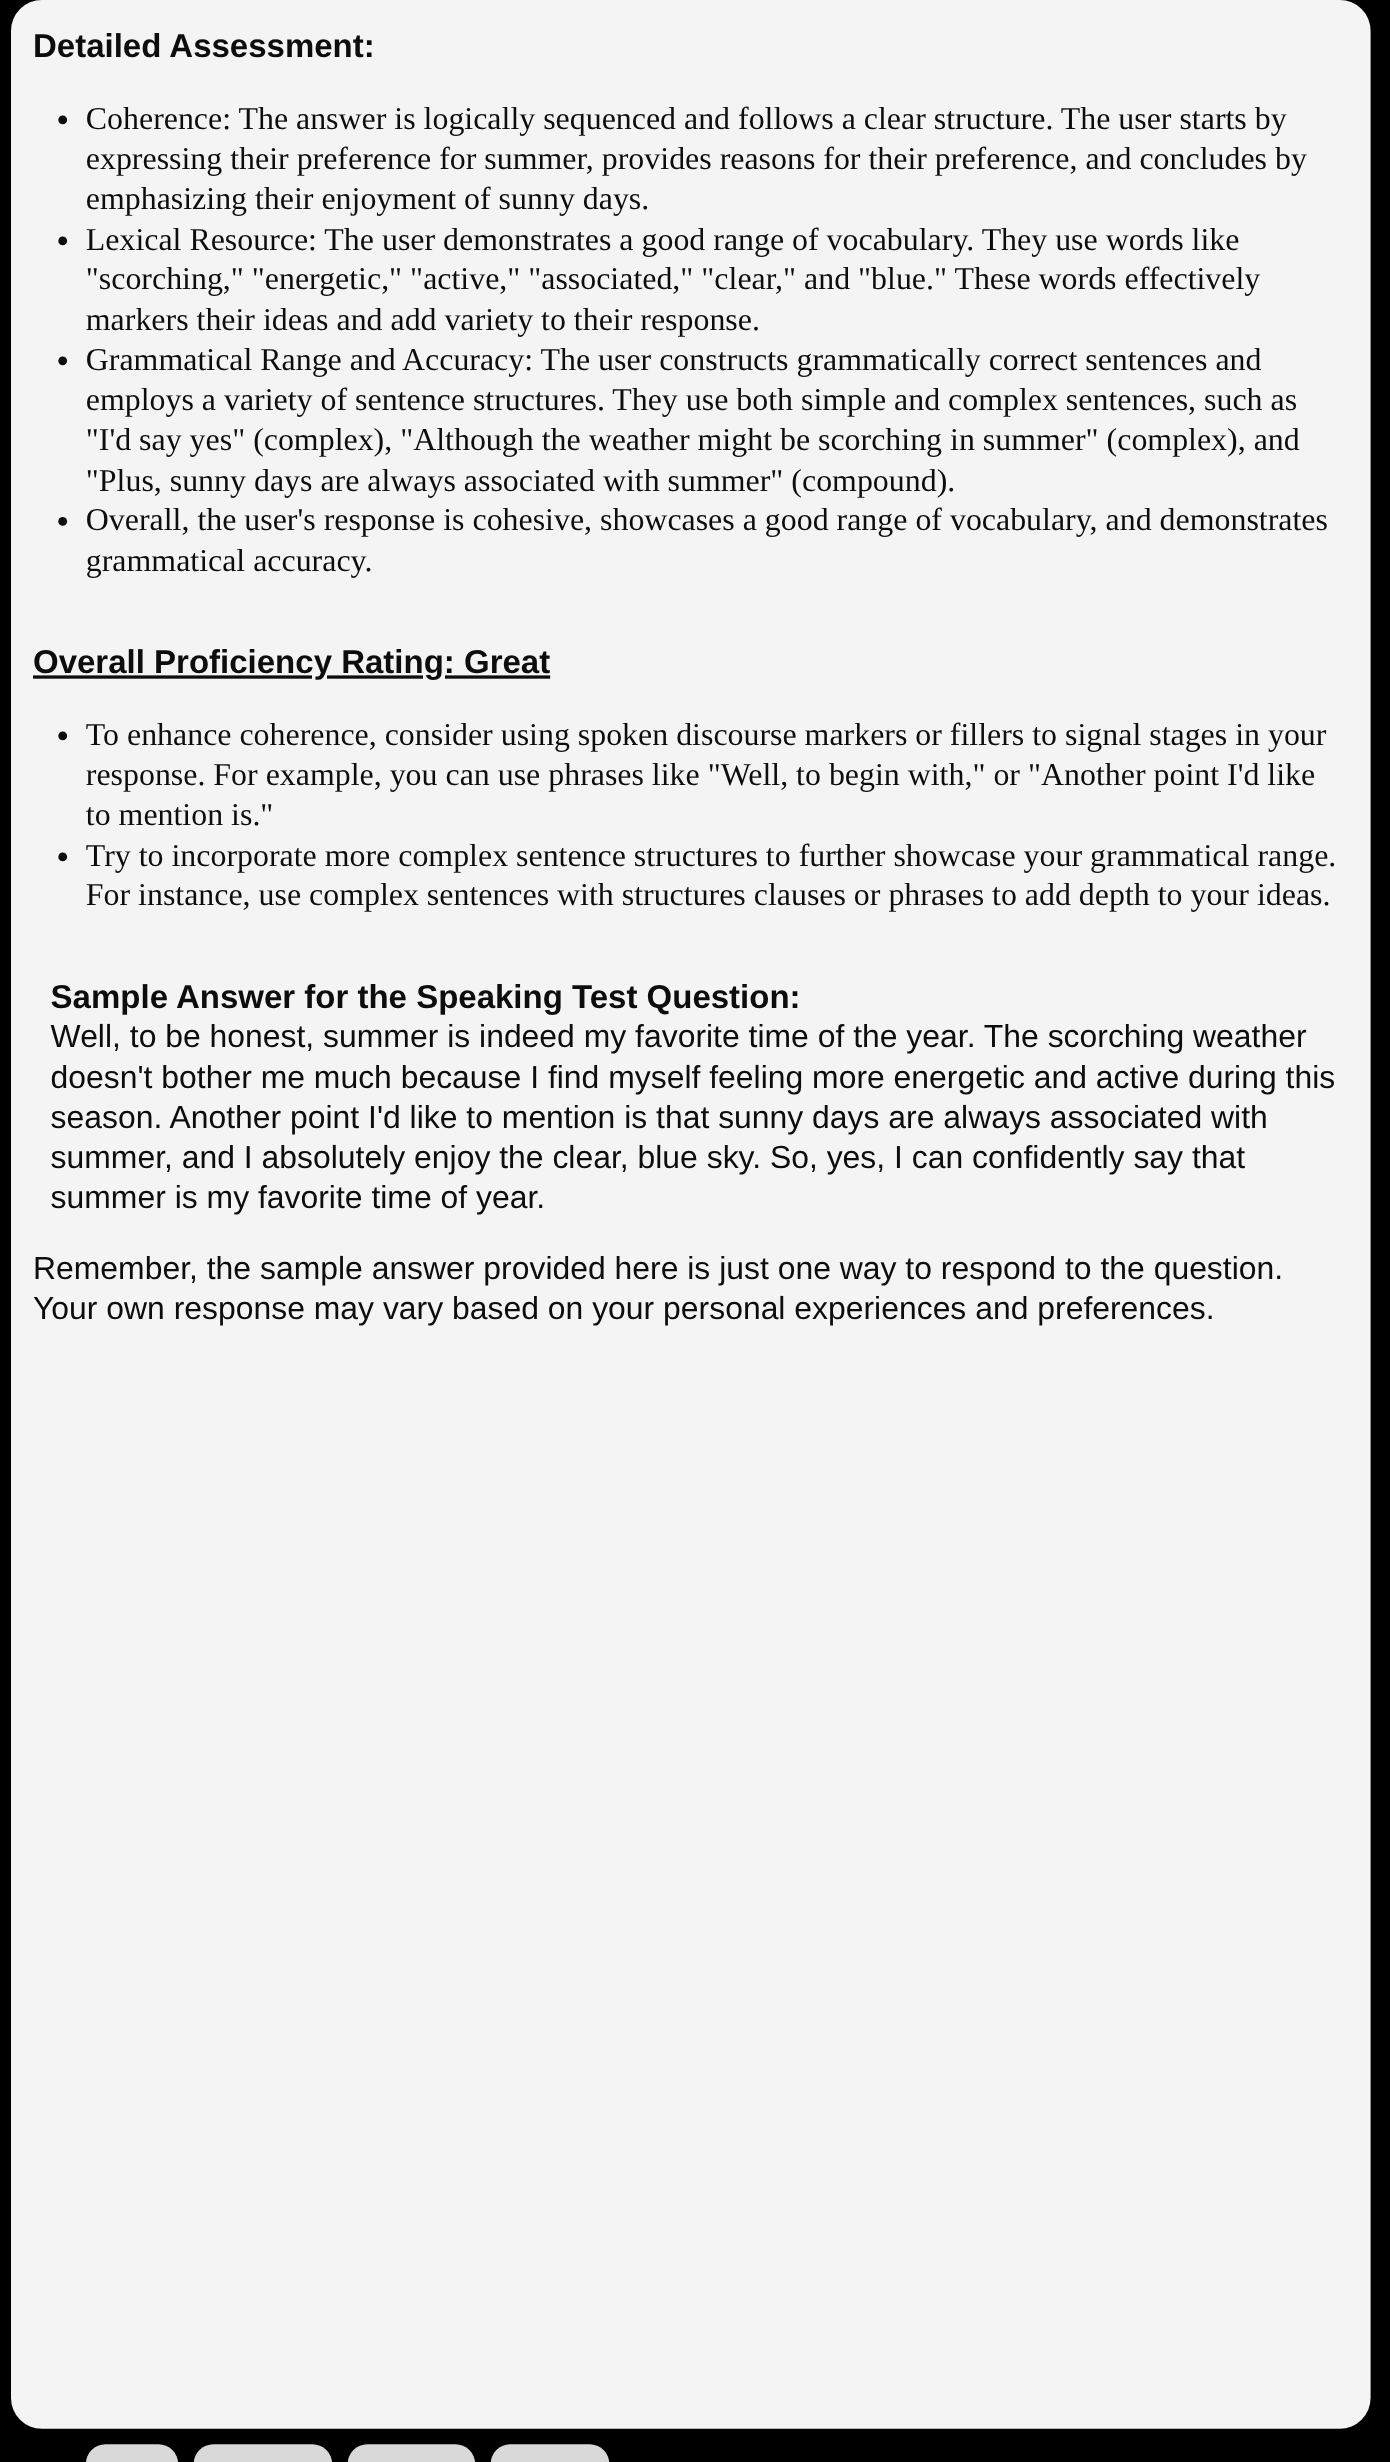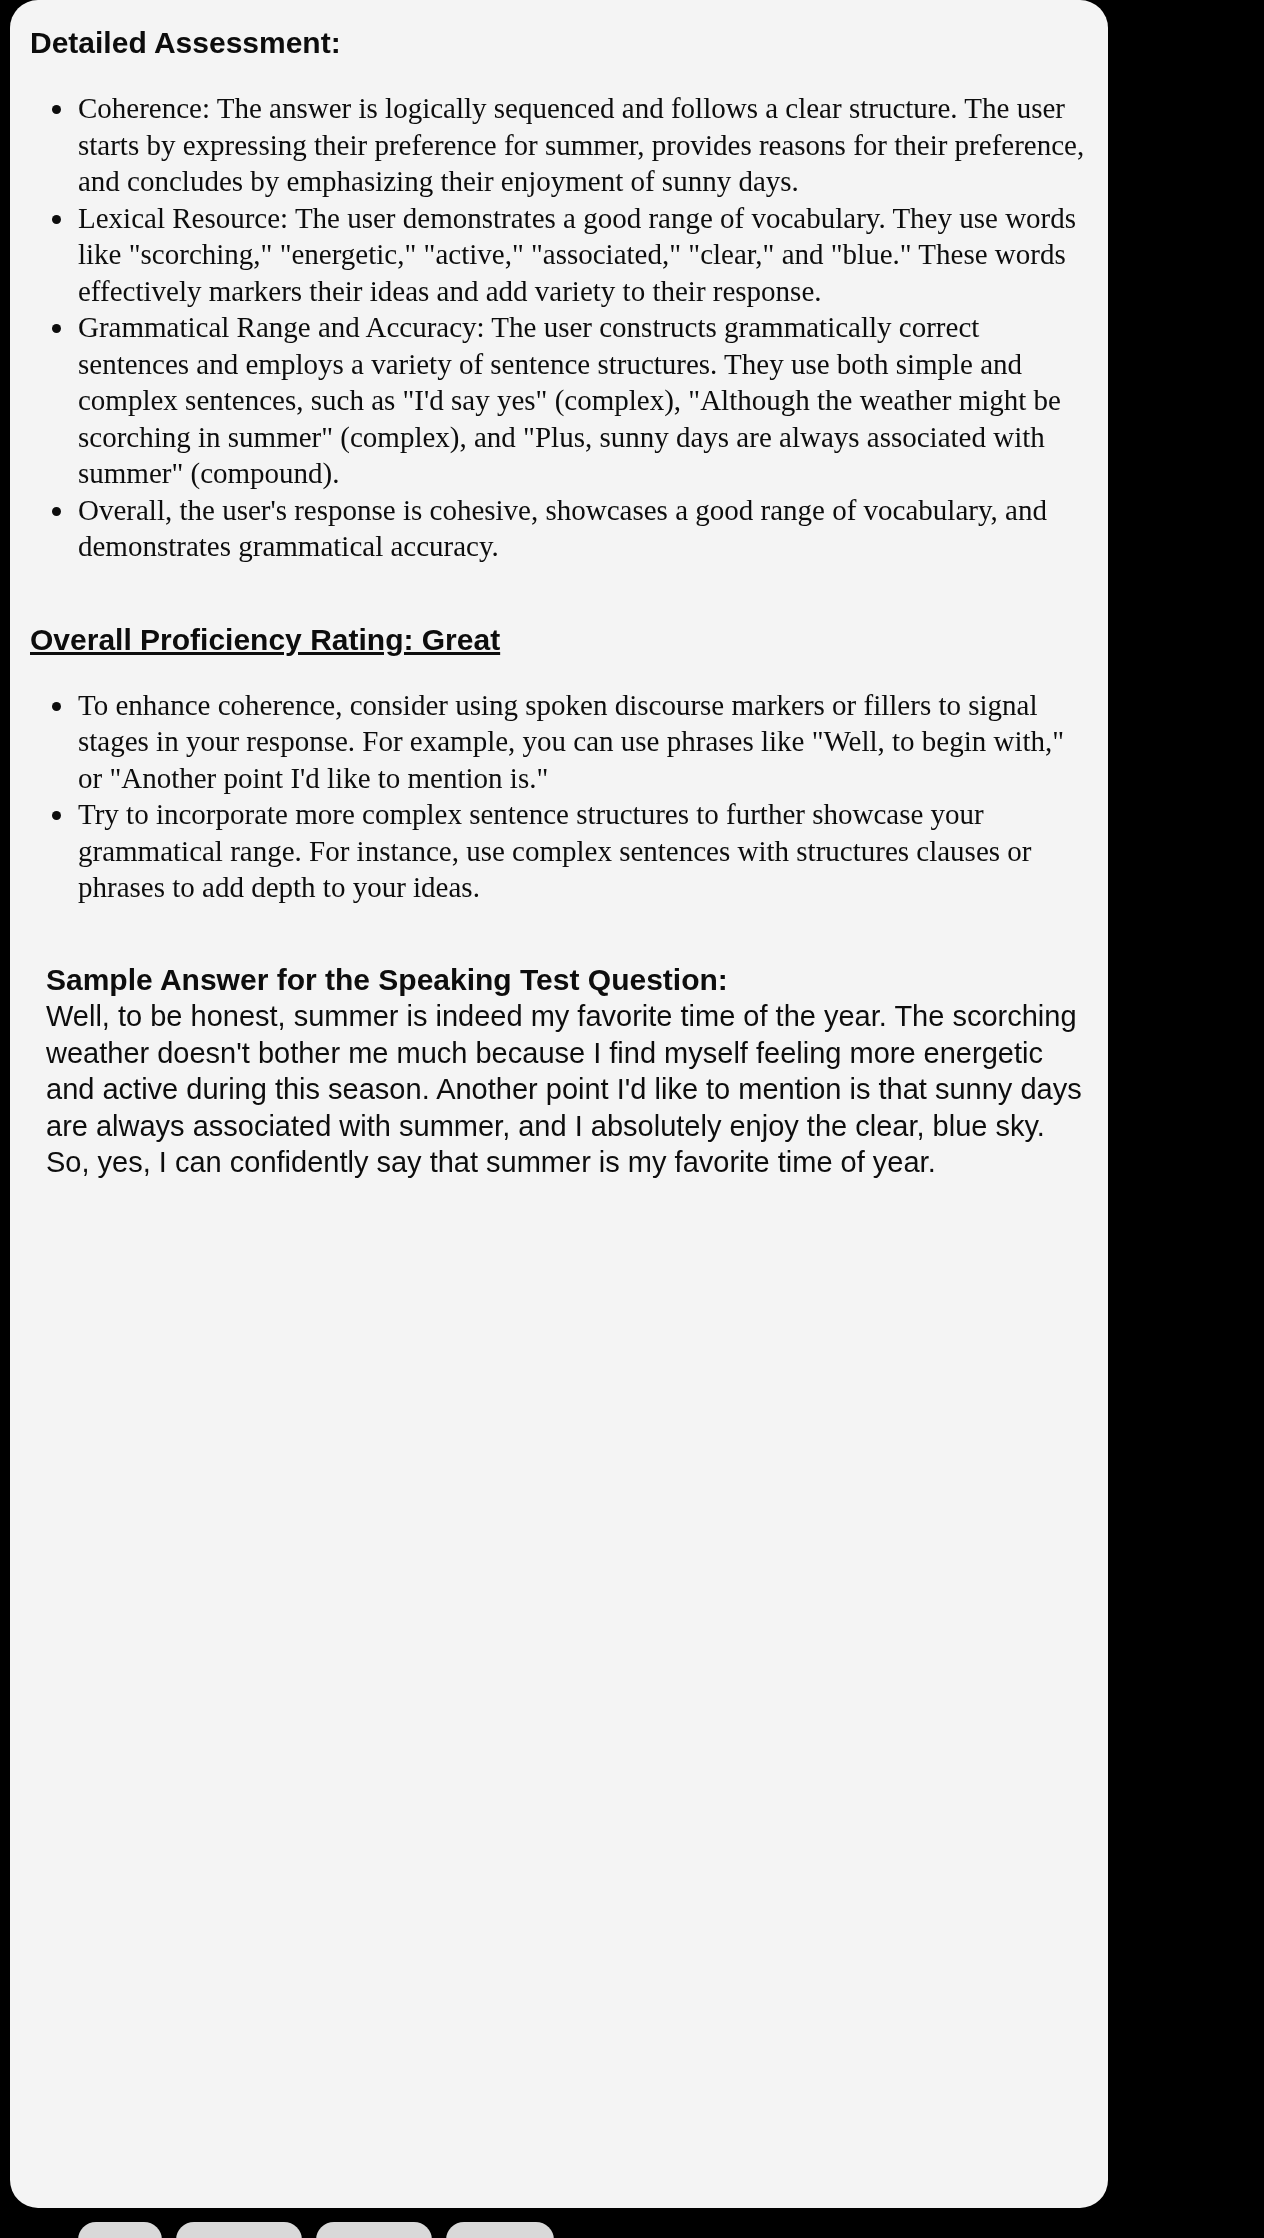--- a/index.html
+++ b/index.html
@@ -7,21 +7,21 @@
     width: 1264px;
     height: 2238px;
     background: #000000;
     overflow: hidden;
     font-family: "Liberation Sans", "DejaVu Sans", sans-serif;
   }
   .card {
     position: absolute;
     left: 10px;
     top: 0;
-    width: 1098px;
+    width: 1236px;
     height: 2208px;
     background: #f4f4f4;
     border-radius: 28px;
     padding: 24px 22px 24px 20px;
     color: #0d0d0d;
     font-size: 29px;
     line-height: 36.5px;
   }
   .heading {
     font-weight: 700;
@@ -80,20 +80,21 @@
   <ul class="assessment-list">
     <li>To enhance coherence, consider using spoken discourse markers or fillers to signal stages in your response. For example, you can use phrases like "Well, to begin with," or "Another point I'd like to mention is."</li>
     <li>Try to incorporate more complex sentence structures to further showcase your grammatical range. For instance, use complex sentences with structures clauses or phrases to add depth to your ideas.</li>
   </ul>
 
   <p class="sample-para">
     <strong>Sample Answer for the Speaking Test Question:</strong><br>
     <span>Well, to be honest, summer is indeed my favorite time of the year. The scorching weather doesn't bother me much because I find myself feeling more energetic and active during this season. Another point I'd like to mention is that sunny days are always associated with summer, and I absolutely enjoy the clear, blue sky. So, yes, I can confidently say that summer is my favorite time of year.</span>
   </p>
 
+  <p class="body-para">Remember, the sample answer provided here is just one way to respond to the question. Your own response may vary based on your personal experiences and preferences.</p>
 
 </div>
 
 <div class="chips-row">
   <div class="chip c1"></div>
   <div class="chip c2"></div>
   <div class="chip c3"></div>
   <div class="chip c4"></div>
 </div>
 

